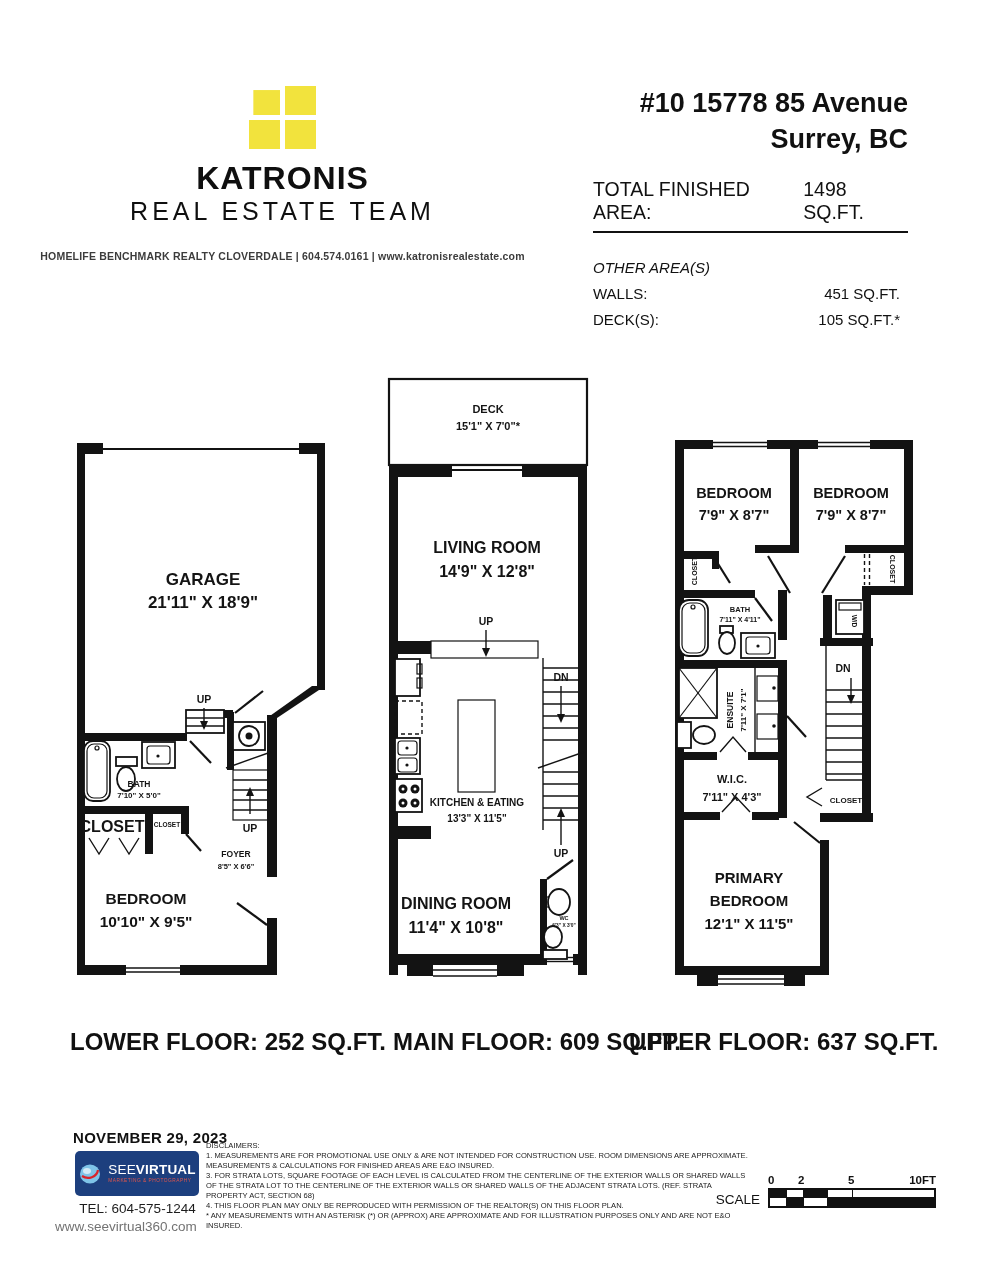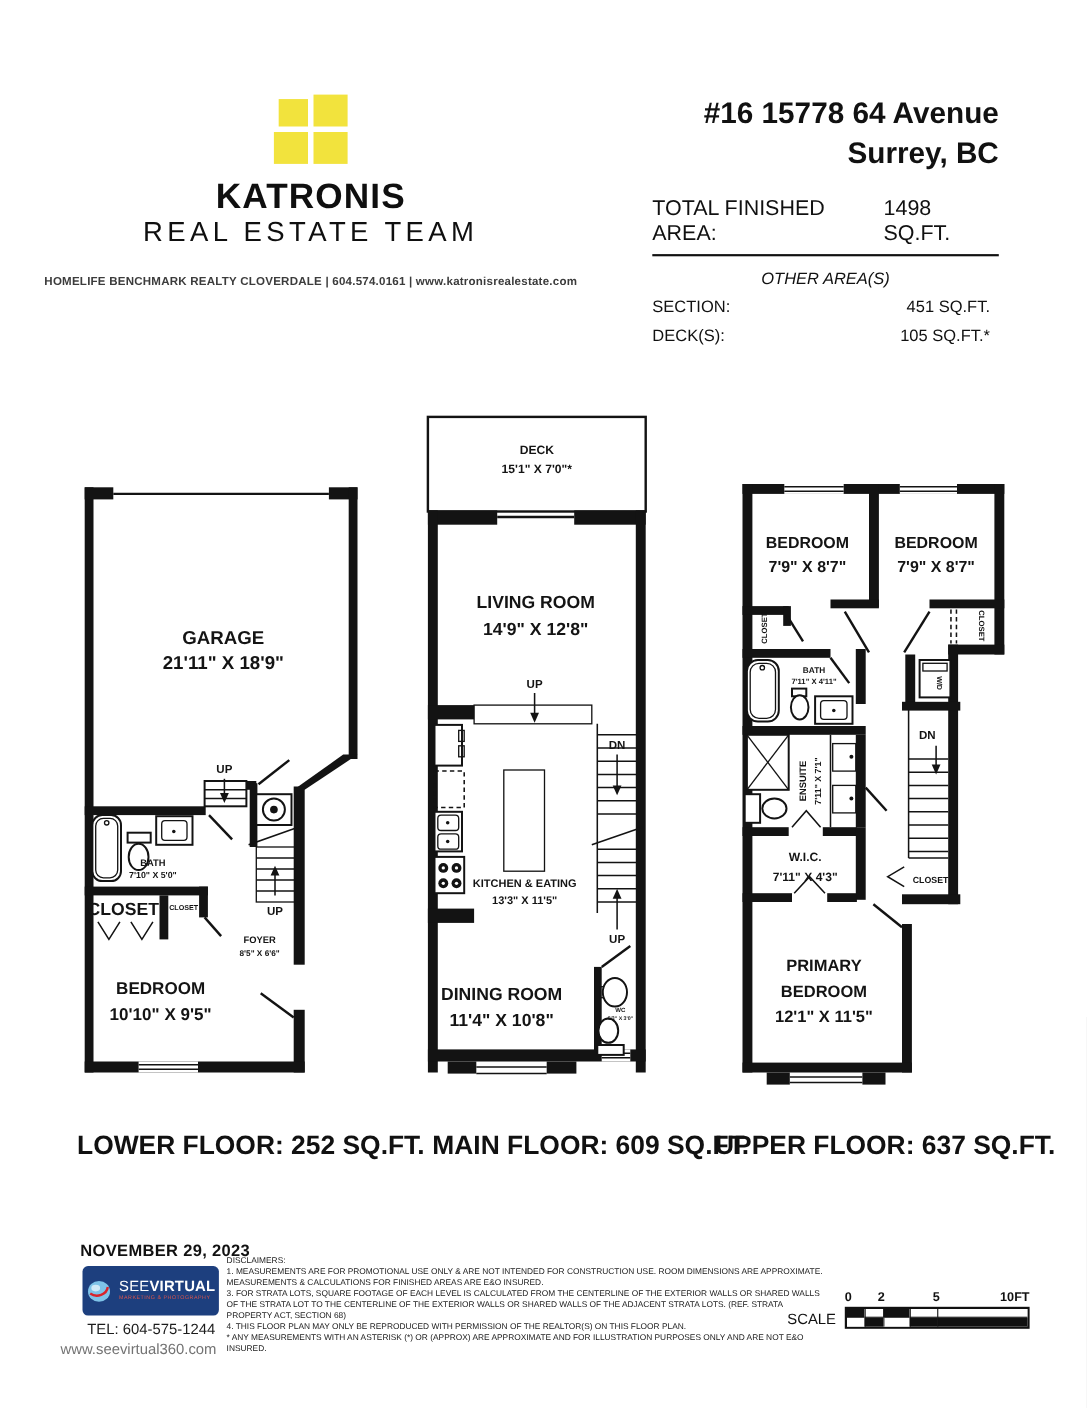--- a/index.html
+++ b/index.html
@@ -13,21 +13,21 @@
   .logo-sq.small{transform:scale(.86);transform-origin:bottom right;}
   .brand-name{margin-top:13px;font-size:32px;font-weight:700;letter-spacing:1px;line-height:1;color:#0f0f0f;}
   .brand-sub{font-size:25px;font-weight:400;letter-spacing:4px;margin-top:5px;line-height:1;color:#0f0f0f;}
   .brand-tag{font-size:10.5px;font-weight:700;color:#3c3c3c;margin-top:26px;letter-spacing:.2px;}
 
   
   .hdr-right{position:absolute;left:593px;top:86px;width:315px;}
   .addr{font-size:27px;font-weight:700;text-align:right;line-height:1.32;}
   .total-row{display:flex;justify-content:space-between;font-size:19.5px;font-weight:400;
              margin-top:21px;padding-bottom:7px;border-bottom:2px solid #111;}
-  .other-label{font-style:italic;font-size:15px;margin-top:12px;text-align:center;}
+  .other-label{font-style:italic;font-size:15px;margin-top:26px;}
   .area-row{display:flex;justify-content:space-between;font-size:15px;margin-top:9px;padding-right:8px;}
 
   
   .plan{position:absolute;}
   .floor-title{position:absolute;top:1028px;font-size:24px;font-weight:700;text-align:center;white-space:nowrap;}
   svg text{font-family:"Liberation Sans",sans-serif;font-weight:700;fill:#141414;text-anchor:middle;}
   .w{fill:#131313;}
   .tl{stroke:#131313;stroke-width:2.2;fill:none;}
   .tn{stroke:#131313;stroke-width:1.4;fill:none;}
   .fx{stroke:#131313;stroke-width:1.8;fill:#fff;}
@@ -70,30 +70,30 @@
       <div class="logo-sq"></div>
       <div class="logo-sq"></div>
     </div>
     <div class="brand-name">KATRONIS</div>
     <div class="brand-sub">REAL ESTATE TEAM</div>
     <div class="brand-tag">HOMELIFE BENCHMARK REALTY CLOVERDALE | 604.574.0161 | www.katronisrealestate.com</div>
   </div>
 
   <div class="hdr-right">
     <div class="addr">
-      <div>#16 15778 64 Avenue</div>
+      <div>#10 15778 85 Avenue</div>
       <div>Surrey, BC</div>
     </div>
     <div class="total-row">
       <span>TOTAL FINISHED AREA:</span>
       <span>1498 SQ.FT.</span>
     </div>
     <div class="other-label">OTHER AREA(S)</div>
     <div class="area-row">
-      <span>SECTION:</span>
+      <span>WALLS:</span>
       <span>451 SQ.FT.</span>
     </div>
     <div class="area-row">
       <span>DECK(S):</span>
       <span>105 SQ.FT.*</span>
     </div>
   </div>
 
   <svg class="plan" style="left:70px;top:430px" width="270" height="590" viewBox="70 430 270 590">
     <g>
@@ -401,21 +401,21 @@
       <text x="732" y="801" font-size="11">7'11" X 4'3"</text>
       <text x="846" y="803" font-size="8">CLOSET</text>
       <text x="749" y="883" font-size="15">PRIMARY</text>
       <text x="749" y="906" font-size="15">BEDROOM</text>
       <text x="749" y="929" font-size="15">12'1" X 11'5"</text>
     </g>
   </svg>
 
   <div class="floor-title" style="left:70px;width:270px">LOWER FLOOR: 252 SQ.FT.</div>
   <div class="floor-title" style="left:393px;width:230px">MAIN FLOOR: 609 SQ.FT.</div>
-  <div class="floor-title" style="left:650px;width:256px">UPPER FLOOR: 637 SQ.FT.</div>
+  <div class="floor-title" style="left:629px;width:256px">UPPER FLOOR: 637 SQ.FT.</div>
 
   <div class="f-date">NOVEMBER 29, 2023</div>
 
   <div class="sv-box">
     <svg width="26" height="24" viewBox="0 0 26 24">
       <ellipse cx="12" cy="12" rx="10" ry="9.5" fill="#7ec3e8"></ellipse>
       <path d="M4,14 a10,9 0 0 0 16,-6" stroke="#d8232a" stroke-width="2.2" fill="none"></path>
       <ellipse cx="9" cy="9" rx="4" ry="3" fill="#ffffff" opacity="0.65"></ellipse>
     </svg>
     <div class="sv-text">

